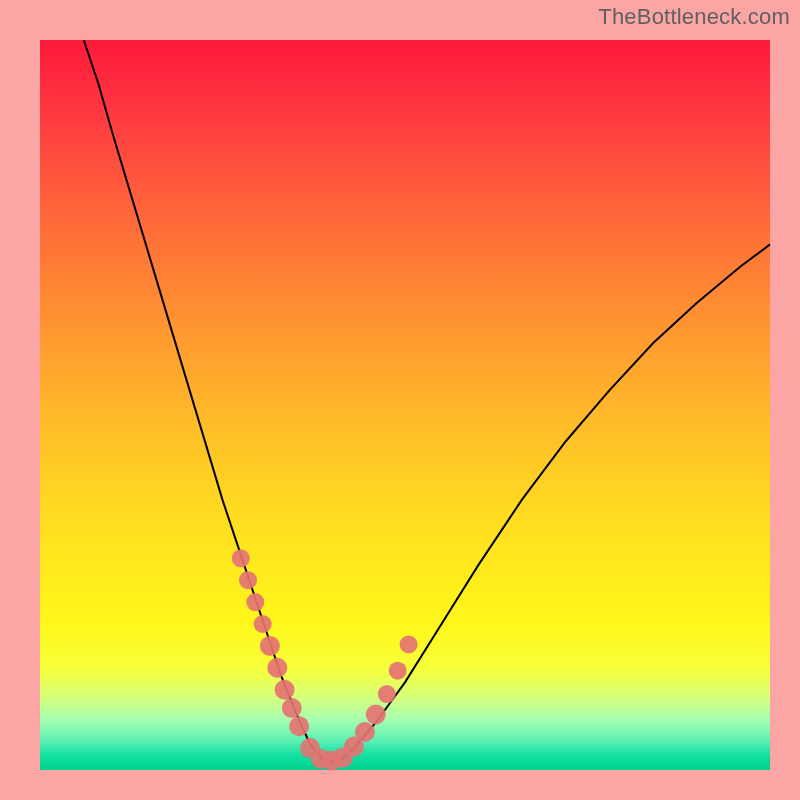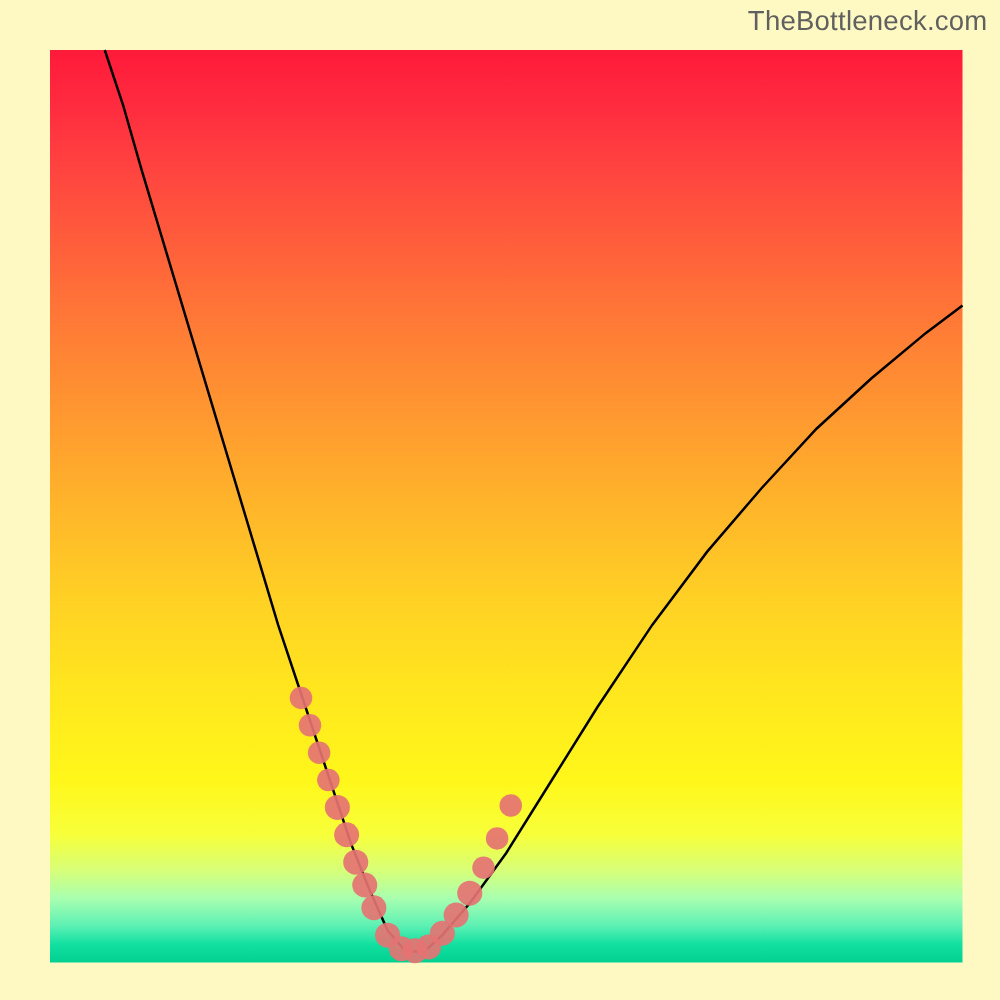--- a/index.html
+++ b/index.html
@@ -1,21 +1,21 @@
 <!DOCTYPE html>
 <html><head>
 <meta charset="utf-8">
 <style>
   * { margin: 0; padding: 0; box-sizing: border-box; }
   html, body { width: 800px; height: 800px; background: #000; overflow: hidden; }
   .frame {
     position: absolute;
     left: 0; top: 0;
     width: 800px; height: 800px;
-    background: #fef9c3;
+    background: #fca5a5;
   }
   .plot {
     position: absolute;
     left: 40px; top: 40px;
     width: 730px; height: 730px;
     background: linear-gradient(to bottom,
       #ff1a3a 0%,
       #ff2b3f 6%,
       #ff4040 12%,
       #ff5a3c 20%,

